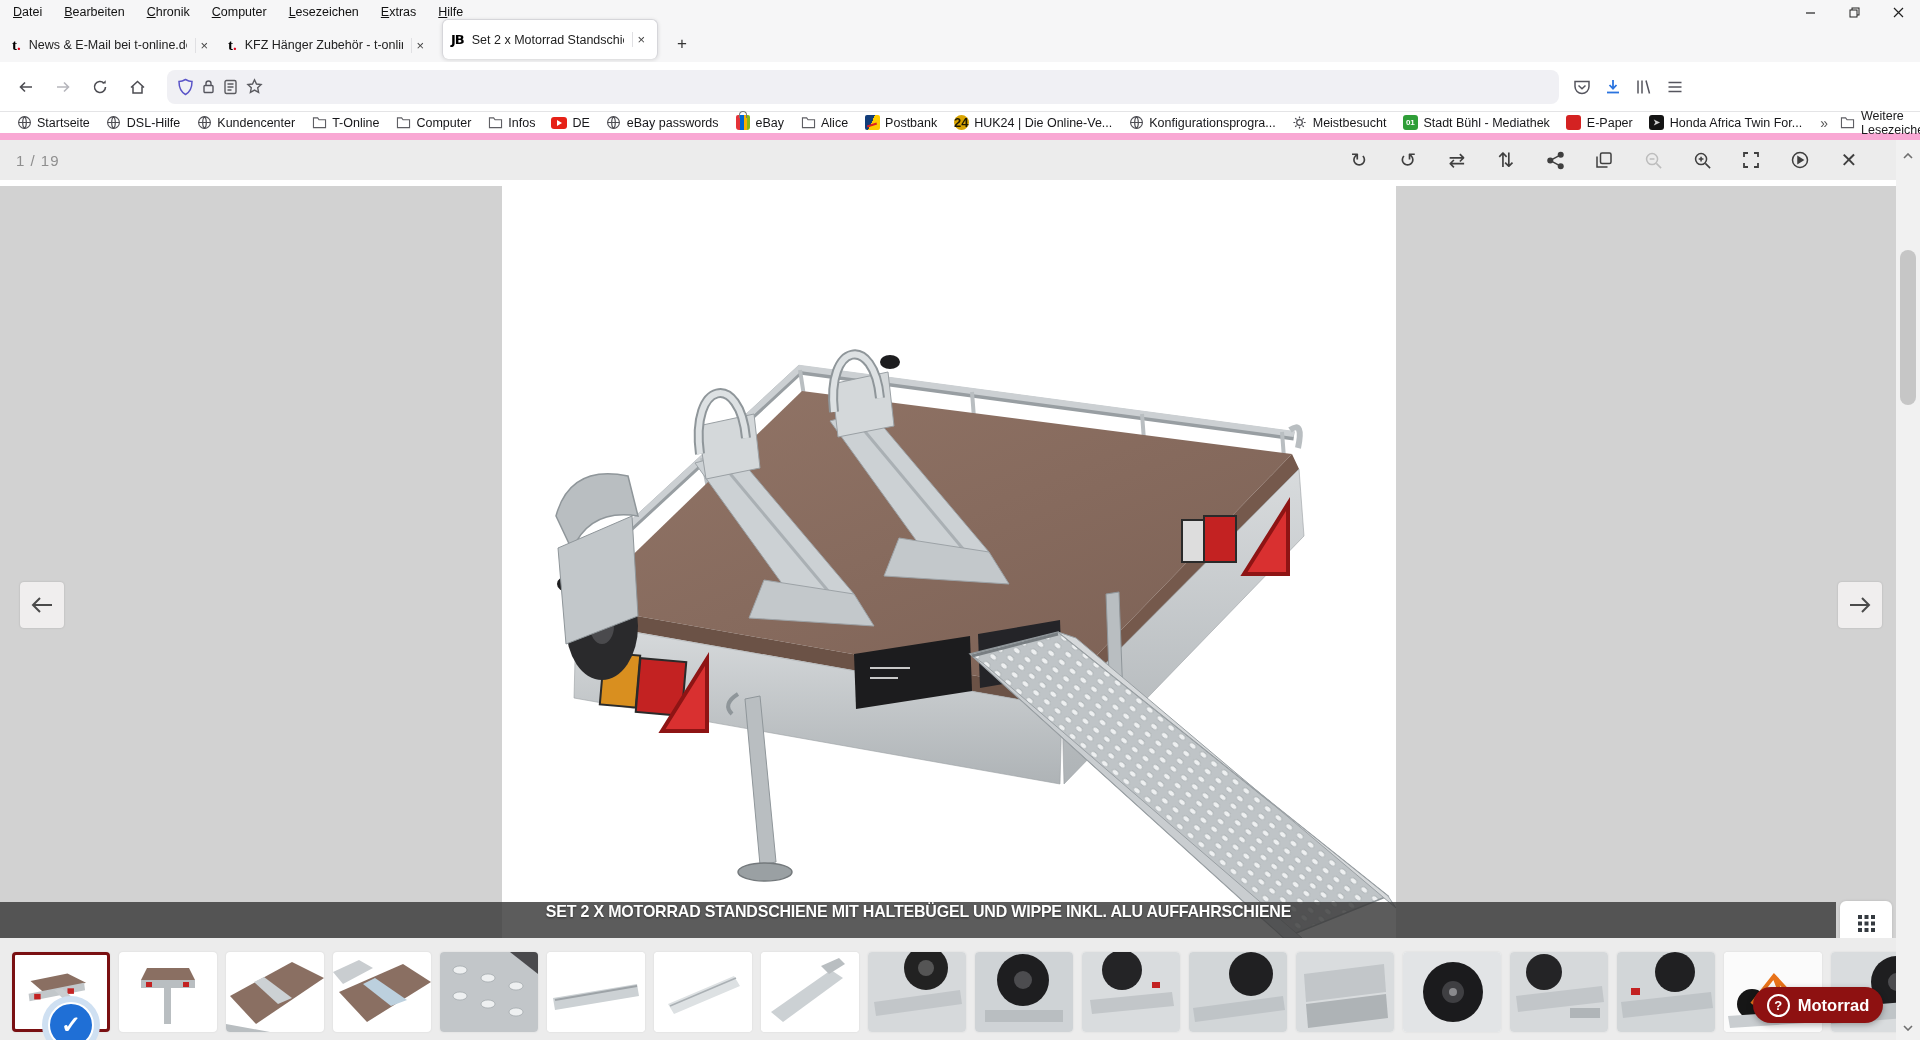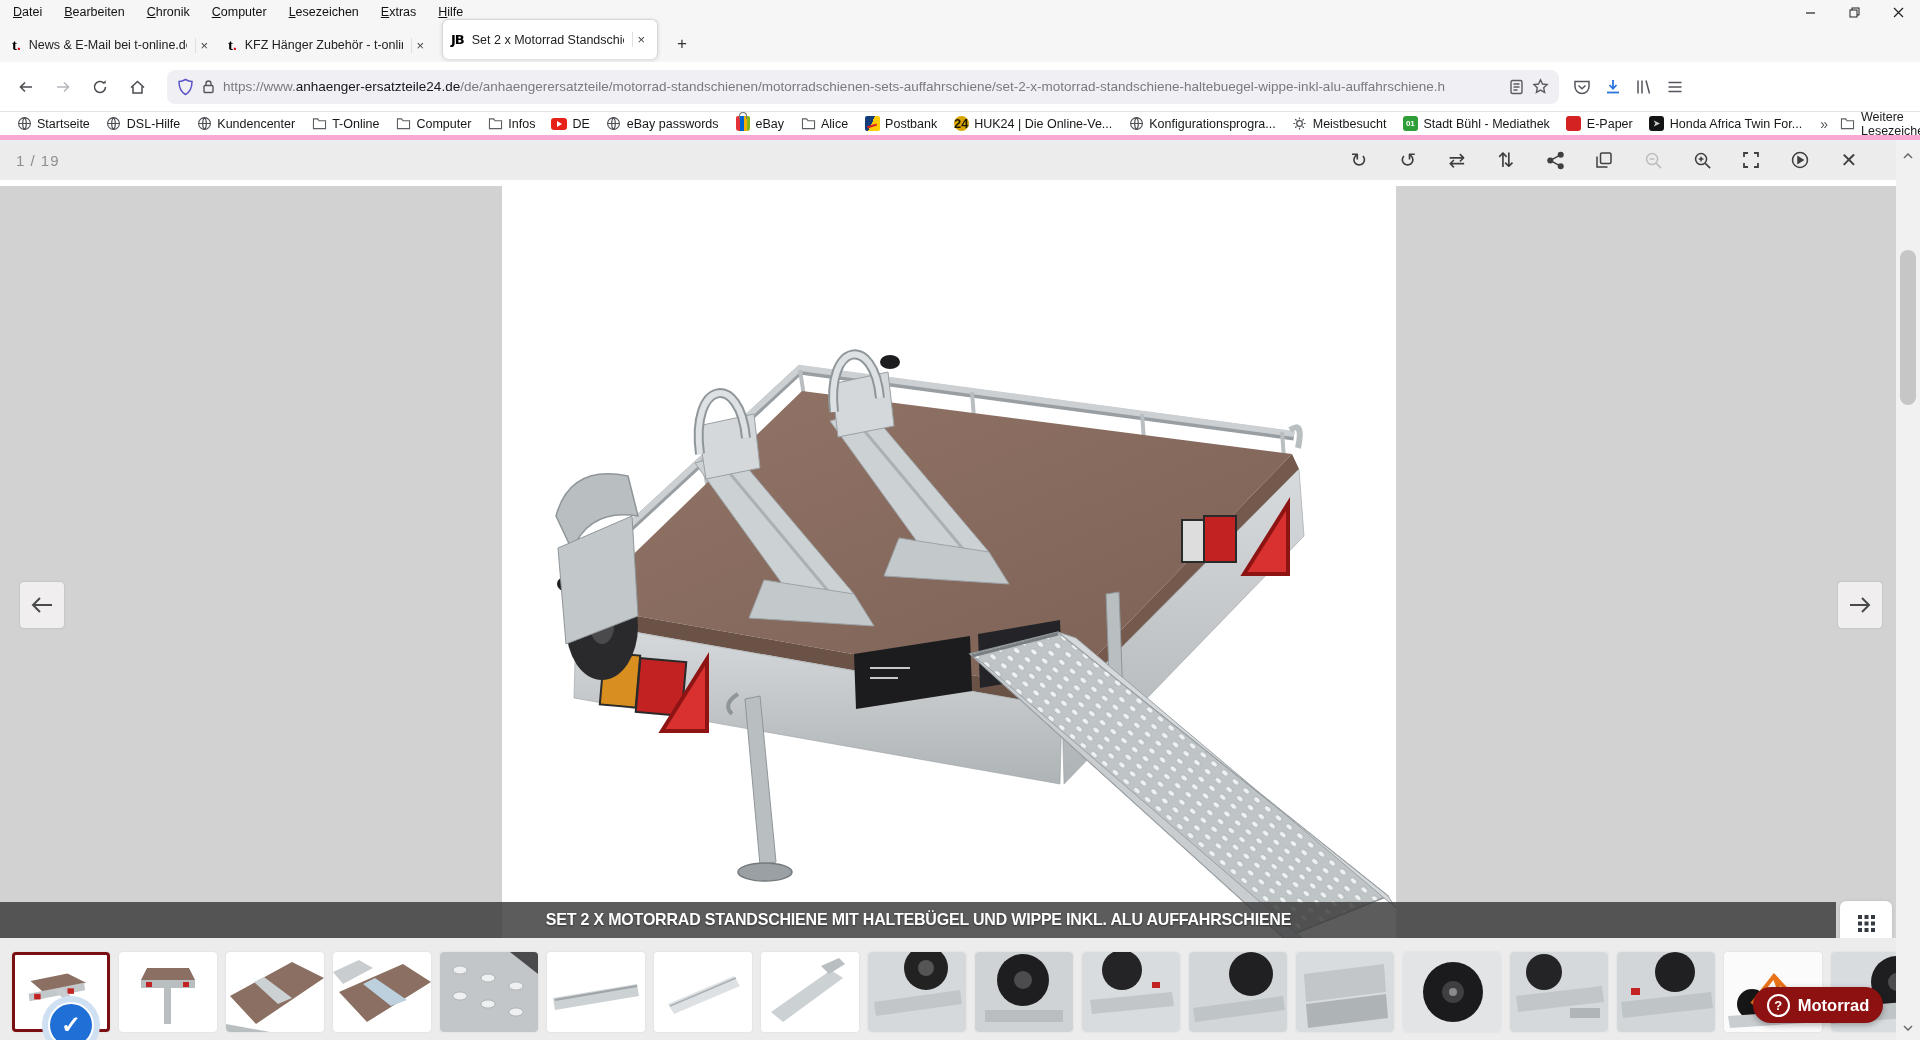--- a/index.html
+++ b/index.html
@@ -31,21 +31,21 @@
   
   .navbar{left:0;top:62px;width:1920px;height:50px;background:#ffffff;border-bottom:1px solid #e4e4e6;display:flex;align-items:center;box-sizing:border-box;}
   .nav-btn{width:32px;height:32px;display:flex;align-items:center;justify-content:center;border-radius:4px;}
   .nav-left{display:flex;gap:5px;padding-left:10px;}
   .urlbar{margin-left:14px;width:1392px;height:34px;background:#f0f0f4;border-radius:8px;display:flex;align-items:center;padding:0 10px;box-sizing:border-box;gap:8px;}
   .url-text{flex:1;font-size:13.5px;white-space:nowrap;overflow:hidden;color:#7a7a7e;}
   .url-text .domain{color:#17171a;}
   .nav-right{display:flex;gap:13px;align-items:center;margin-left:14px;}
 
   
-  .bookmarksbar{left:0;top:112px;width:1920px;height:28px;background:#fff;border-bottom:5px solid #f9a8d4;display:flex;align-items:center;gap:4px;padding:0 10px;box-sizing:border-box;}
+  .bookmarksbar{left:0;top:112px;width:1920px;height:28px;background:#fff;border-bottom:7px solid #f9a8d4;display:flex;align-items:center;gap:4px;padding:0 10px;box-sizing:border-box;}
   .bm{display:flex;align-items:center;gap:5px;font-size:12.5px;color:#17171a;padding:2px 6px;border-radius:3px;white-space:nowrap;}
   .bm-ico{width:16px;height:16px;display:flex;align-items:center;justify-content:center;flex:0 0 auto;}
   .yt{width:17px;height:12px;background:#e62117;border-radius:3px;display:flex;align-items:center;justify-content:center;}
   .yt i{width:0;height:0;border-left:5px solid #fff;border-top:3px solid transparent;border-bottom:3px solid transparent;}
   .ebay{width:14px;height:15px;border-radius:2px 2px 3px 3px;background:linear-gradient(90deg,#e53238 0 30%,#0064d2 30% 55%,#f5af02 55% 78%,#86b817 78%);position:relative;}
   .ebay::before{content:"";position:absolute;left:3px;top:-4px;width:6px;height:6px;border:1.5px solid #777;border-bottom:none;border-radius:4px 4px 0 0;}
   .pb{width:15px;height:15px;border-radius:2px;background:linear-gradient(115deg,#123d7a 0 46%,#ffcc00 46%);position:relative;}
   .pb::after{content:"";position:absolute;left:2px;top:9px;width:10px;height:2px;background:#d22;transform:rotate(-18deg);}
   .huk{width:15px;height:15px;border-radius:8px;background:#d9a400;color:#201a00;font-size:13px;font-weight:bold;display:flex;align-items:center;justify-content:center;}
   .badge{width:15px;height:15px;border-radius:3px;color:#fff;font-size:8px;font-weight:bold;display:flex;align-items:center;justify-content:center;}
@@ -61,21 +61,21 @@
   .vt-icons{margin-left:auto;display:flex;align-items:center;gap:27px;padding-right:36px;}
   .vt-btn{width:22px;height:22px;display:flex;align-items:center;justify-content:center;color:#3f3f3f;font-size:20px;line-height:1;}
   .vt-btn.disabled{color:#bdbdbd;}
 
   
   .stage{left:0;top:186px;width:1896px;height:752px;background:#d2d2d2;}
   .canvas{left:502px;top:186px;width:894px;height:752px;background:#ffffff;}
   .arrow-btn{width:44px;height:46px;background:#f0eeee;border-radius:4px;display:flex;align-items:center;justify-content:center;color:#4a4a4a;box-shadow:0 0 2px rgba(0,0,0,.18);}
 
   
-  .captionbar{left:0;top:902px;width:1836px;height:36px;background:rgba(56,56,56,.82);display:flex;align-items:center;justify-content:center;}
+  .captionbar{left:0;top:902px;width:1836px;height:36px;background:rgba(56,56,56,.82);display:flex;justify-content:center;}
   .caption-text{color:#fff;font-weight:bold;font-size:17px;letter-spacing:-0.2px;transform:scaleX(.94);text-shadow:0 1px 2px rgba(0,0,0,.5);white-space:nowrap;}
   .grid-btn{left:1840px;top:901px;width:52px;height:44px;background:#fff;border-radius:6px;display:flex;align-items:center;justify-content:center;box-shadow:0 0 3px rgba(0,0,0,.12);}
 
   
   .thumbstrip{left:0;top:938px;width:1896px;height:102px;background:#ececec;display:flex;align-items:flex-start;gap:9px;padding:14px 0 0 12px;box-sizing:border-box;overflow:hidden;}
   .thumb{width:98px;height:80px;background:#fff;border-radius:4px;flex:0 0 auto;overflow:hidden;box-shadow:0 0 2px rgba(0,0,0,.10);}
   .thumb.selected{border:3px solid #7a1012;width:92px;height:74px;}
   .thumb svg{width:100%;height:100%;}
 
   
@@ -171,21 +171,20 @@
         <svg width="17" height="18" viewBox="0 0 17 18" fill="none" stroke="#5a54c8" stroke-width="1.5">
           <path d="M8.5 1.5c2.5 1.5 5 2 6.5 2 0 6.5-2 10.5-6.5 13C4 14 2 10 2 3.5c1.5 0 4-.5 6.5-2z"></path>
         </svg>
       </span>
     <span>
         <svg width="13" height="15" viewBox="0 0 13 15" fill="none" stroke="#55555e" stroke-width="1.4">
           <rect x="2" y="6.5" width="9" height="7" rx="1"></rect>
           <path d="M4 6.5V4.5a2.5 2.5 0 0 1 5 0v2"></path>
         </svg>
       </span>
-    <span class="url-text"><span>https://www.</span><span class="domain">anhaenger-ersatzteile24.de</span><span>/de/anhaengerersatzteile/motorrad-standschienen/motorradschienen-sets-auffahrschiene/set-2-x-motorrad-standschiene-haltebuegel-wippe-inkl-alu-auffahrschiene.h</span></span>
     <span>
         <svg width="15" height="16" viewBox="0 0 15 16" fill="none" stroke="#5b5b60" stroke-width="1.4">
           <rect x="2" y="1.5" width="11" height="13" rx="1.5"></rect>
           <path d="M4.5 5h6M4.5 8h6M4.5 11h4"></path>
         </svg>
       </span>
     <span>
         <svg width="17" height="17" viewBox="0 0 17 17" fill="none" stroke="#5b5b60" stroke-width="1.4">
           <path d="M8.5 1.8l2 4.2 4.6.6-3.4 3.2.9 4.6-4.1-2.3-4.1 2.3.9-4.6L1.9 6.6l4.6-.6z"></path>
         </svg>

